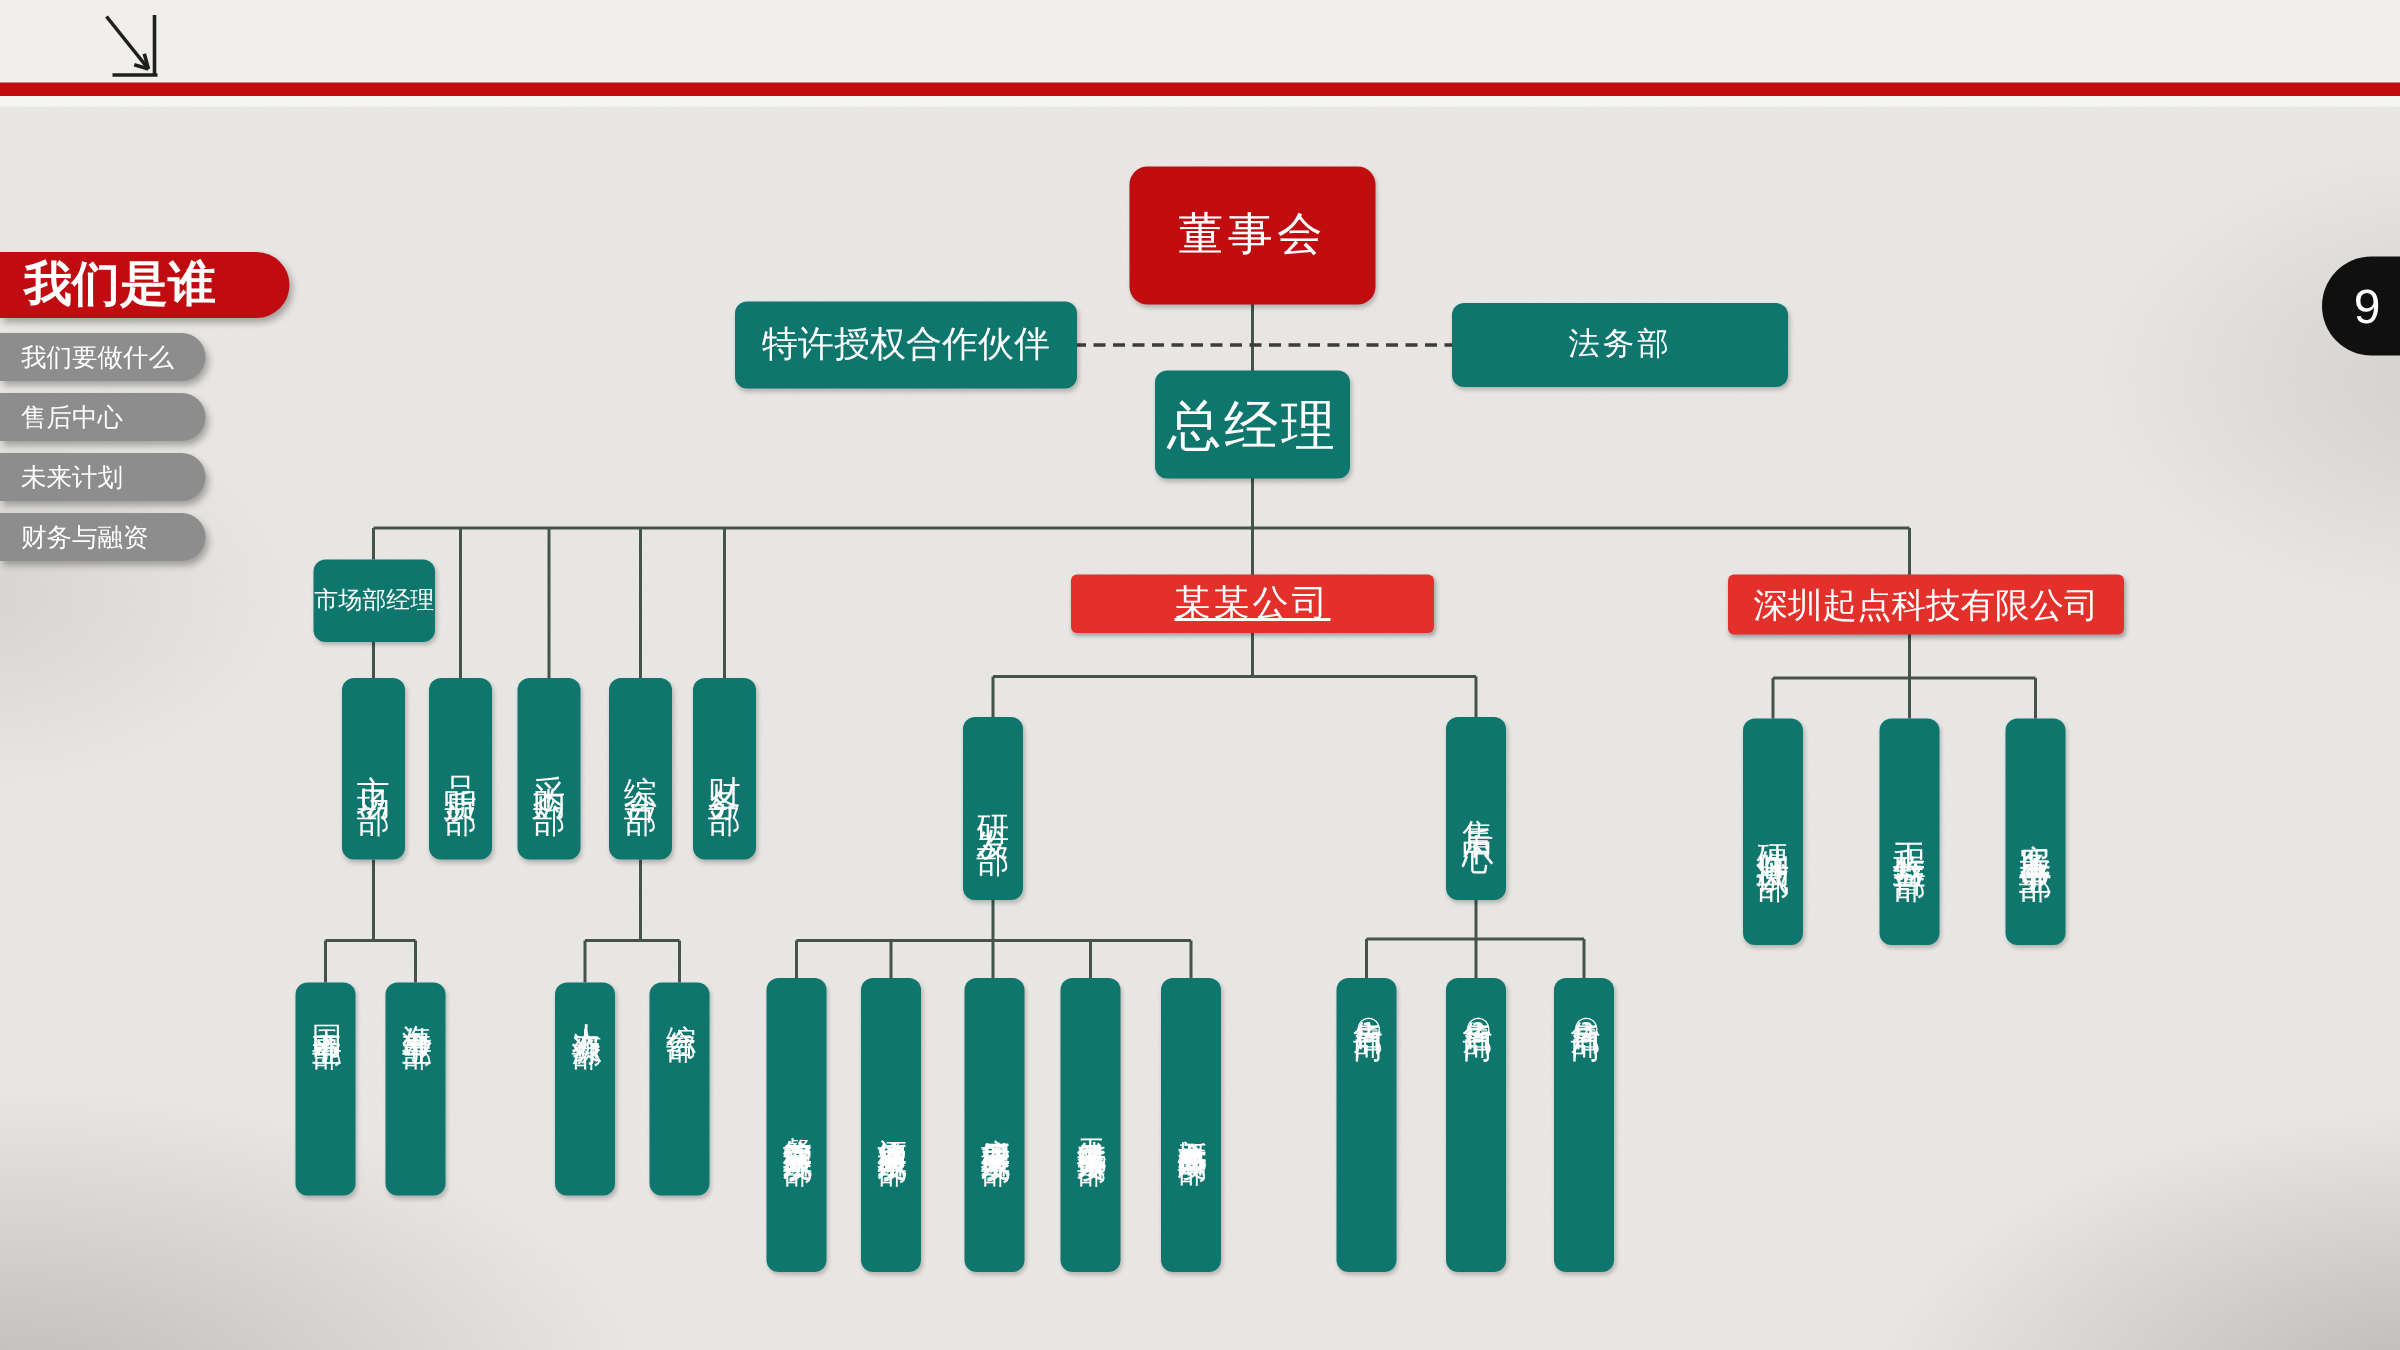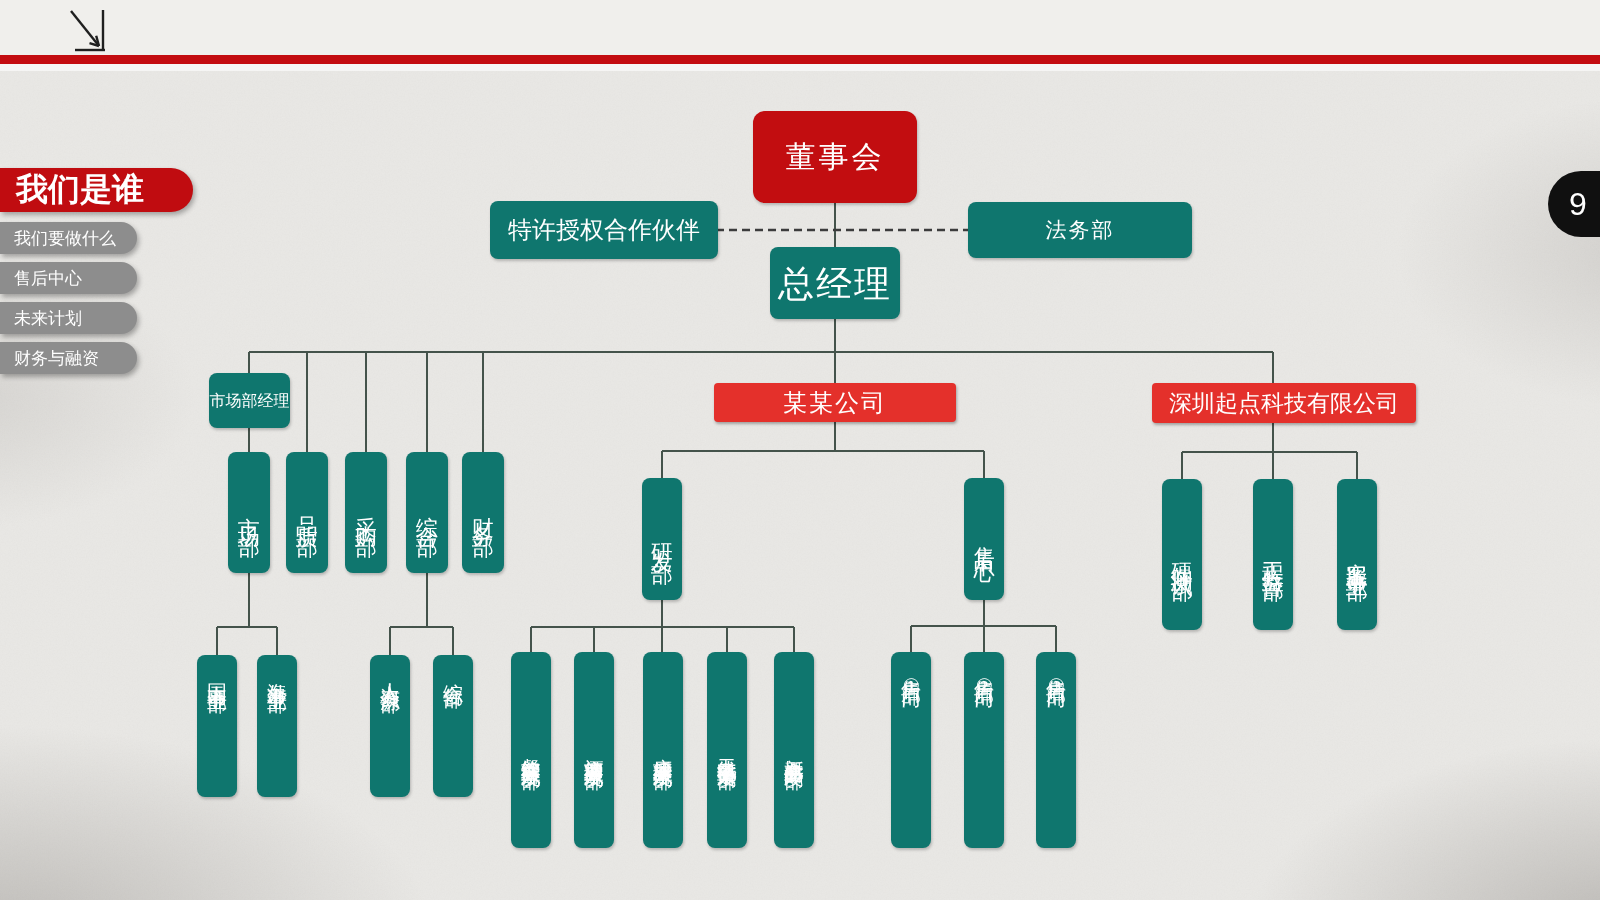--- a/index.html
+++ b/index.html
@@ -133,21 +133,21 @@
   <div class="node" style="left:968px;top:202px;width:224px;height:56px;font-size:21px;letter-spacing:2px;">法务部</div>
   <div class="node" style="left:770px;top:247px;width:130px;height:72px;font-size:36px;letter-spacing:2px;">总经理</div>
   <div class="node" style="left:209px;top:373px;width:81px;height:55px;font-size:16px;">市场部经理</div>
 
   <div class="node v dept3" style="left:228px;top:452px;width:42px;height:121px;">市场部</div>
   <div class="node v dept3" style="left:286px;top:452px;width:42px;height:121px;">品质部</div>
   <div class="node v dept3" style="left:345px;top:452px;width:42px;height:121px;">采购部</div>
   <div class="node v dept3" style="left:406px;top:452px;width:42px;height:121px;">综合部</div>
   <div class="node v dept3" style="left:462px;top:452px;width:42px;height:121px;">财务部</div>
 
-  <div class="node red2" style="left:714px;top:383px;width:242px;height:39px;font-size:24px;letter-spacing:2px;">某某公司</div>
+  <div class="node red2" style="left:714px;top:383px;width:242px;height:39px;font-size:24px;letter-spacing:2px;text-decoration:underline;">某某公司</div>
   <div class="node red2" style="left:1152px;top:383px;width:264px;height:40px;font-size:23px;">深圳起点科技有限公司</div>
 
   <div class="node v dept3" style="left:642px;top:478px;width:40px;height:122px;">研发部</div>
   <div class="node v dept4" style="left:964px;top:478px;width:40px;height:122px;">售后中心</div>
 
   <div class="node v vtop mid5" style="left:197px;top:655px;width:40px;height:142px;">国内事业部</div>
   <div class="node v vtop mid5" style="left:257px;top:655px;width:40px;height:142px;">海外事业部</div>
   <div class="node v vtop mid5" style="left:370px;top:655px;width:40px;height:142px;">人力资源部</div>
   <div class="node v vtop mid5" style="left:433px;top:655px;width:40px;height:142px;">综合部</div>
 

